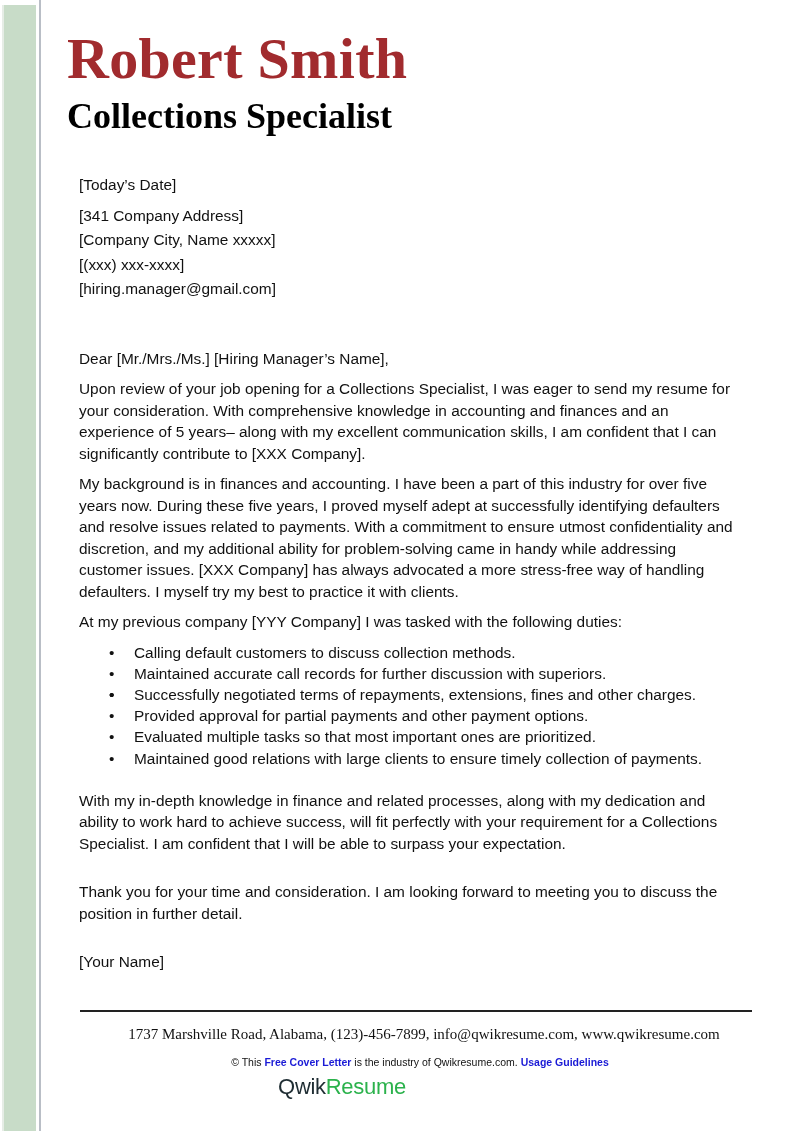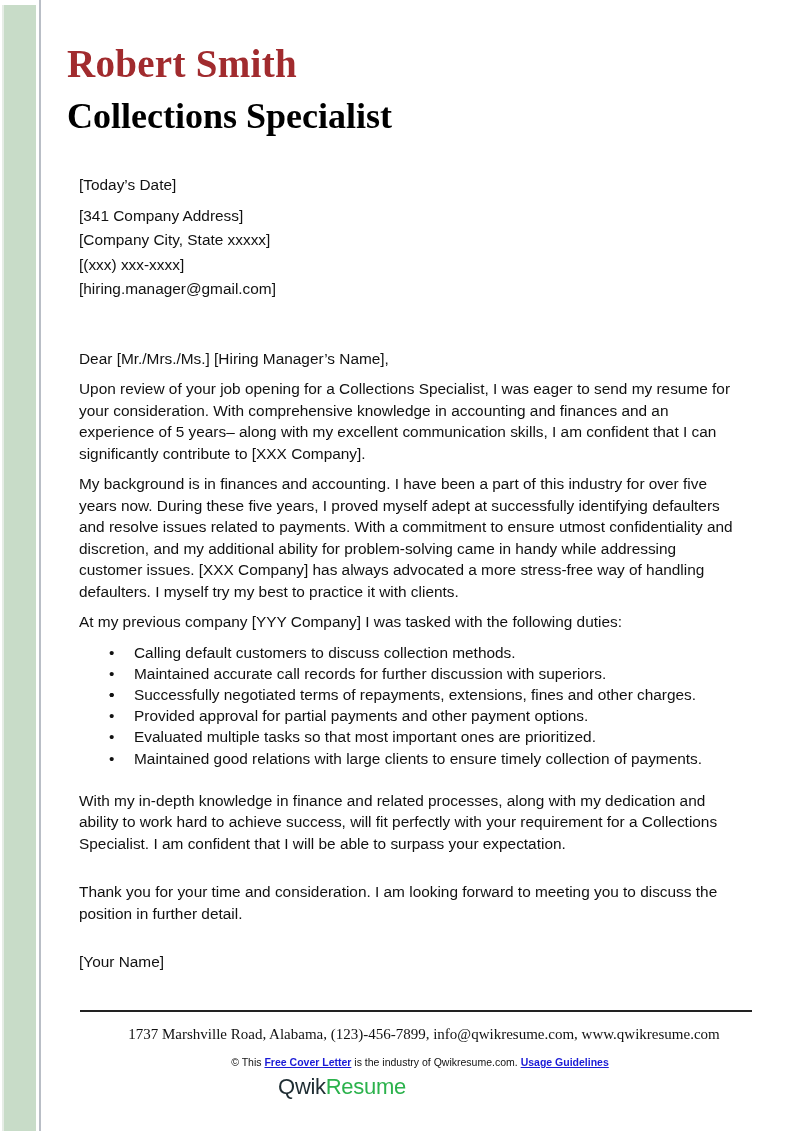--- a/index.html
+++ b/index.html
@@ -15,23 +15,23 @@
     }
     .side-stripe-edge {
       position: absolute; left: 2px; top: 5px; width: 2px; height: 1126px;
       background: #e6ede6;
     }
     .side-line {
       position: absolute; left: 39px; top: 0; width: 2px; height: 1131px;
       background: #b9bec6;
     }
     .name {
-      position: absolute; left: 67px; top: 44px;
+      position: absolute; left: 67px; top: 30px;
       font-family: "Liberation Serif", serif; font-weight: bold;
-      font-size: 39px; color: #a12b2e; letter-spacing: 0.3px; line-height: 1;
+      font-size: 58px; color: #a12b2e; letter-spacing: 0.3px; line-height: 1;
     }
     .role {
       position: absolute; left: 67px; top: 98px;
       font-family: "Liberation Serif", serif; font-weight: bold;
       font-size: 36px; color: #000; line-height: 1;
     }
     .body-text {
       position: absolute; left: 76px; top: 171px; width: 670px;
       font-size: 15.4px; line-height: 21.5px; color: #111;
     }
@@ -55,21 +55,21 @@
     }
     .footer-address {
       position: absolute; left: 0; top: 1026px; width: 800px; text-align: center;
       font-family: "Liberation Serif", serif; font-size: 15px; color: #111;
       padding-left: 48px; box-sizing: border-box;
     }
     .copyright {
       position: absolute; left: 0; top: 1056px; width: 800px; text-align: center;
       font-size: 10.5px; color: #111; padding-left: 40px; box-sizing: border-box;
     }
-    .copyright a { color: #1a1ad6; font-weight: bold; text-decoration: underline; }
+    .copyright a { color: #1a1ad6; font-weight: bold; }
     .logo {
       position: absolute; left: 0; top: 1074px; width: 684px; text-align: center;
       font-size: 22px; padding-left: 0; letter-spacing: -0.3px;
     }
     .logo .qwik { color: #1f2d33; }
     .logo .resume { color: #2bb24c; }
   </style>
 </head>
 <body>
 
@@ -77,21 +77,21 @@
 <div class="side-stripe"></div>
 <div class="side-line"></div>
 
 <div class="name">Robert Smith</div>
 <div class="role">Collections Specialist</div>
 
 <div class="body-text">
   <p class="date">[Today’s Date]</p>
   <div>
     <p>[341 Company Address]</p>
-    <p>[Company City, State xxxxx]</p>
+    <p>[Company City, Name xxxxx]</p>
     <p>[(xxx) xxx-xxxx]</p>
     <p>[hiring.manager@gmail.com]</p>
   </div>
   <div class="gap-big"></div>
   <p class="para">Dear [Mr./Mrs./Ms.] [Hiring Manager’s Name],</p>
   <p class="para">Upon review of your job opening for a Collections Specialist, I was eager to send my resume for your consideration. With comprehensive knowledge in accounting and finances and an experience of 5 years– along with my excellent communication skills, I am confident that I can significantly contribute to [XXX Company].</p>
   <p class="para">My background is in finances and accounting. I have been a part of this industry for over five years now. During these five years, I proved myself adept at successfully identifying defaulters and resolve issues related to payments. With a commitment to ensure utmost confidentiality and discretion, and my additional ability for problem-solving came in handy while addressing customer issues. [XXX Company] has always advocated a more stress-free way of handling defaulters. I myself try my best to practice it with clients.</p>
   <p class="para">At my previous company [YYY Company] I was tasked with the following duties:</p>
   <ul class="duties">
     <li><span class="bullet">•</span><span>Calling default customers to discuss collection methods.</span></li>

